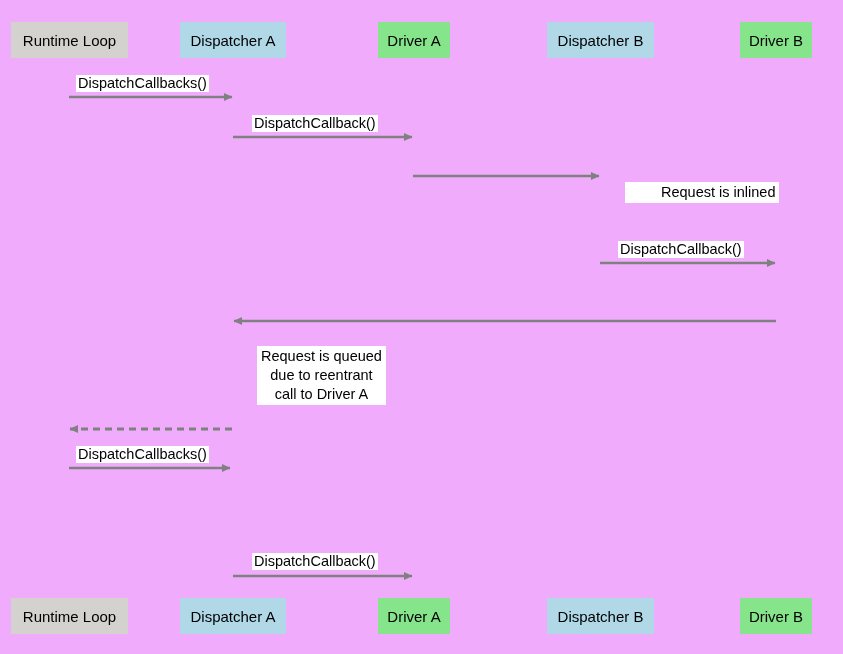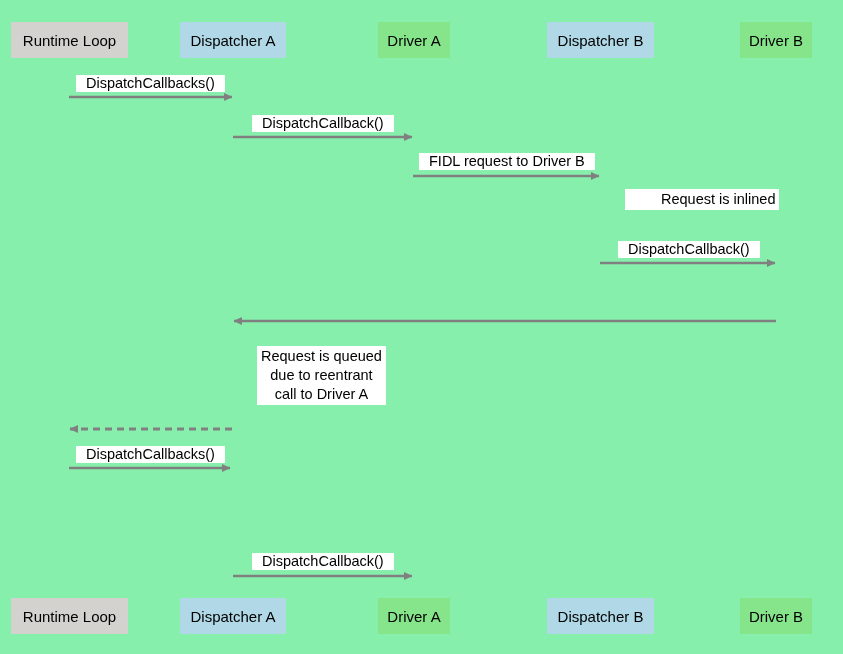--- a/index.html
+++ b/index.html
@@ -7,41 +7,41 @@
     padding: 0;
     background: #000000;
   }
   body {
     font-family: "Liberation Sans", sans-serif;
   }
   #diagram {
     position: relative;
     width: 843px;
     height: 654px;
-    background: #86efac;
+    background: #f0abfc;
     overflow: hidden;
   }
   .lifeline-box {
     position: absolute;
     box-sizing: border-box;
     display: flex;
     align-items: center;
     justify-content: center;
     font-size: 15px;
     color: #000000;
     letter-spacing: 0px;
     white-space: nowrap;
   }
   .msg-label {
     position: absolute;
     background: #ffffff;
     color: #000000;
     font-size: 14.5px;
     line-height: 1.18;
-    padding: 0px 10px;
+    padding: 0px 2px;
     white-space: pre;
     box-sizing: border-box;
   }
   .note-label {
     position: absolute;
     background: #ffffff;
     color: #000000;
     font-size: 14.5px;
     line-height: 1.3;
     padding: 1px 4px;
@@ -111,23 +111,22 @@
   </div>
   <div class="lifeline-box" style="left:547px; top:598px; width:107px; height:36px; background:#b0d8e6;">
     <span>Dispatcher B</span>
   </div>
   <div class="lifeline-box" style="left:740px; top:598px; width:72px; height:36px; background:#86e58a;">
     <span>Driver B</span>
   </div>
 
   <div class="msg-label" style="left:76px; top:75px;">DispatchCallbacks()</div>
   <div class="msg-label" style="left:252px; top:115px;">DispatchCallback()</div>
-  <div class="msg-label" style="left:419px; top:153px;">FIDL request to Driver B</div>
   <div class="msg-label" style="left:618px; top:241px;">DispatchCallback()</div>
   <div class="msg-label" style="left:76px; top:446px;">DispatchCallbacks()</div>
   <div class="msg-label" style="left:252px; top:553px;">DispatchCallback()</div>
 
-  <div class="note-label" style="left:625px; top:189px;padding-left:36px;">Request is inlined</div>
+  <div class="note-label" style="left:625px; top:182px;padding-left:36px;">Request is inlined</div>
   <div class="note-label" style="left:257px; top:346px;">Request is queued
 due to reentrant
 call to Driver A</div>
 
 </div>
 
 </body></html>

